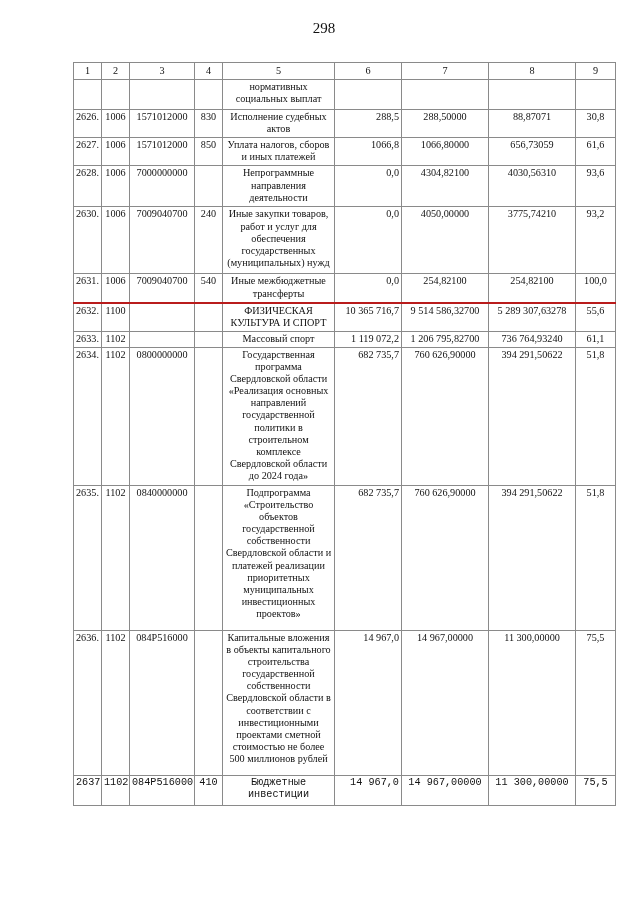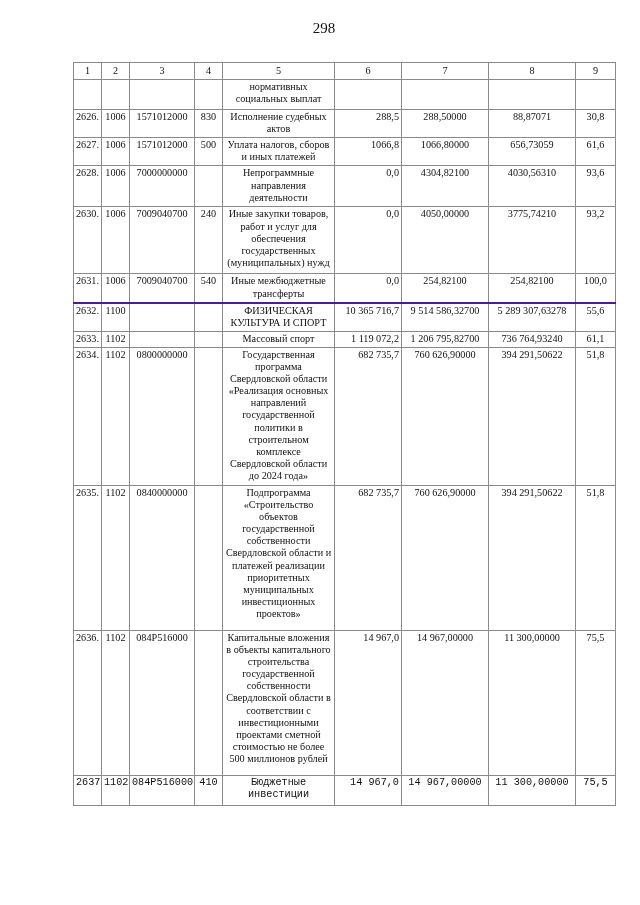--- a/index.html
+++ b/index.html
@@ -10,21 +10,21 @@
     table.budget { position: absolute; top: 62px; left: 73px; border-collapse: collapse;
                    table-layout: fixed; width: 542px; font-size: 10.2px; line-height: 12.1px; }
     table.budget td, table.budget th { border: 1px solid #8a8a8a; padding: 1px 2px 2px 2px;
                    vertical-align: top; font-weight: normal; overflow: hidden; }
     table.budget th { text-align: center; padding: 2px 2px 2px 2px; }
     td.c1 { text-align: left; padding-left: 1px; }
     td.c2, td.c3, td.c4 { text-align: center; }
     td.c5 { text-align: center; }
     td.c6, td.c7, td.c8, td.c9 { text-align: center; }
     td.c6 { text-align: right; padding-right: 3px; }
-    tr.thick td { border-top: 2px solid #4c1d95; }
+    tr.thick td { border-top: 2px solid #b91c1c; }
     td.col8-edge, th.col8-edge { border-right: 2px solid #9a9a9a; }
     td.col9, th.col9 { border-right: 2px solid #9a9a9a; }
   </style>
 </head>
 <body>
 
 <div class="page-num">298</div>
 
 <table class="budget">
   <colgroup>
@@ -71,21 +71,21 @@
         <td class="c5">Исполнение судебных актов</td>
         <td class="c6">288,5</td>
         <td class="c7">288,50000</td>
         <td class="c8 col8-edge">88,87071</td>
         <td class="c9 col9">30,8</td>
       </tr>
       <tr style="height: 27px;">
         <td class="c1">2627.</td>
         <td class="c2">1006</td>
         <td class="c3">1571012000</td>
-        <td class="c4">500</td>
+        <td class="c4">850</td>
         <td class="c5">Уплата налогов, сборов и иных платежей</td>
         <td class="c6">1066,8</td>
         <td class="c7">1066,80000</td>
         <td class="c8 col8-edge">656,73059</td>
         <td class="c9 col9">61,6</td>
       </tr>
       <tr style="height: 41px;">
         <td class="c1">2628.</td>
         <td class="c2">1006</td>
         <td class="c3">7000000000</td>

